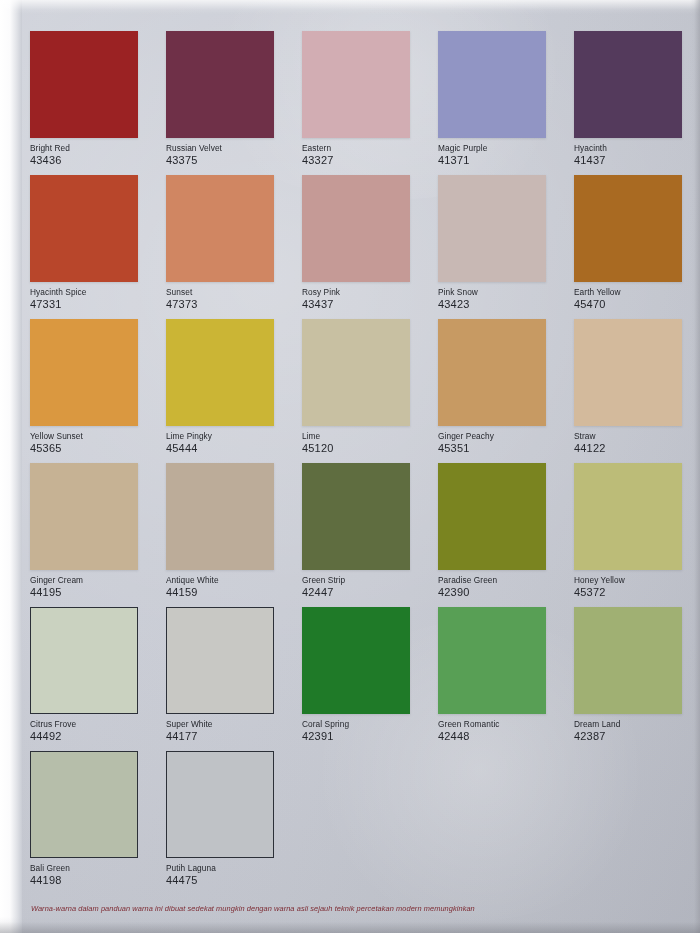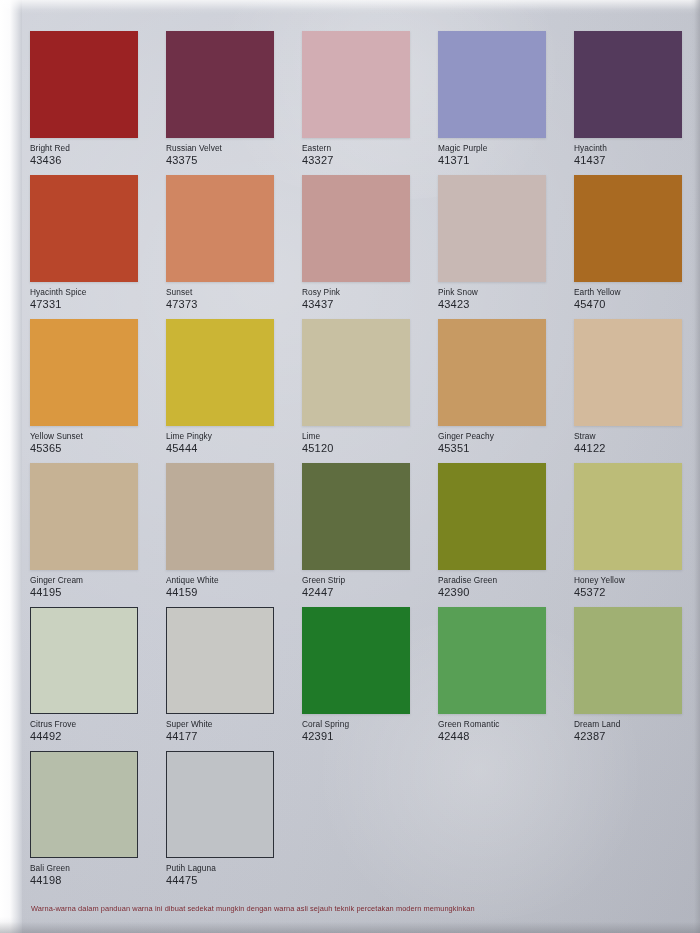--- a/index.html
+++ b/index.html
@@ -295,14 +295,14 @@
       </div>
       <div class="cell">
         <div class="swatch bordered" style="background: rgb(191, 194, 198);"></div>
         <div class="meta">
           <div class="cname">Putih Laguna</div>
           <div class="ccode">44475</div>
         </div>
       </div>
     </div>
 
-  <div id="footer" style="color: rgb(125, 43, 51);">Warna-warna dalam panduan warna ini dibuat sedekat mungkin dengan warna asli sejauh teknik percetakan modern memungkinkan</div>
+  <div id="footer" style="color: rgb(125, 43, 51); font-style: italic;">Warna-warna dalam panduan warna ini dibuat sedekat mungkin dengan warna asli sejauh teknik percetakan modern memungkinkan</div>
 </div>
 
 </body></html>

